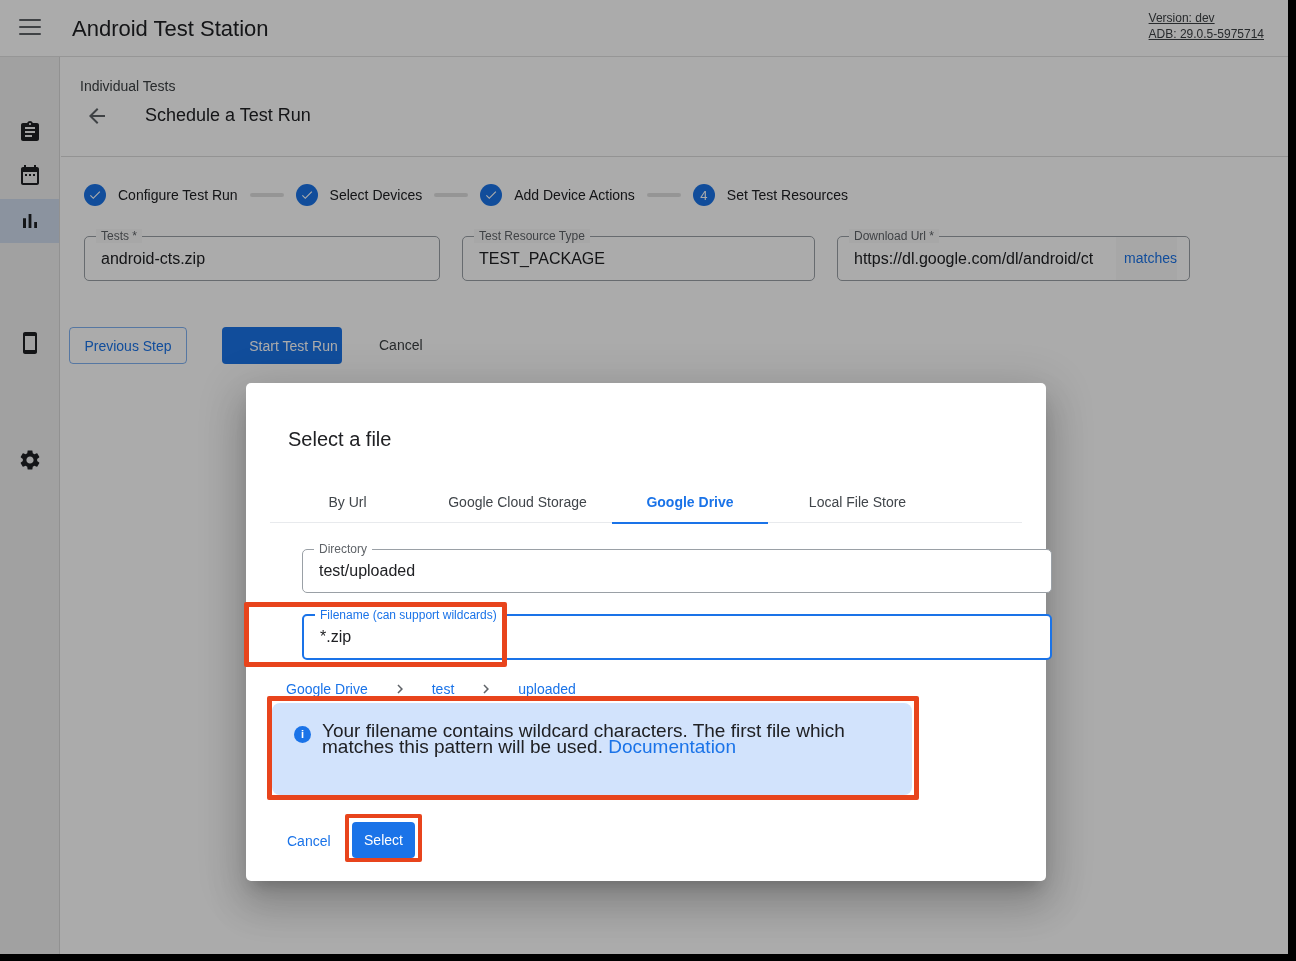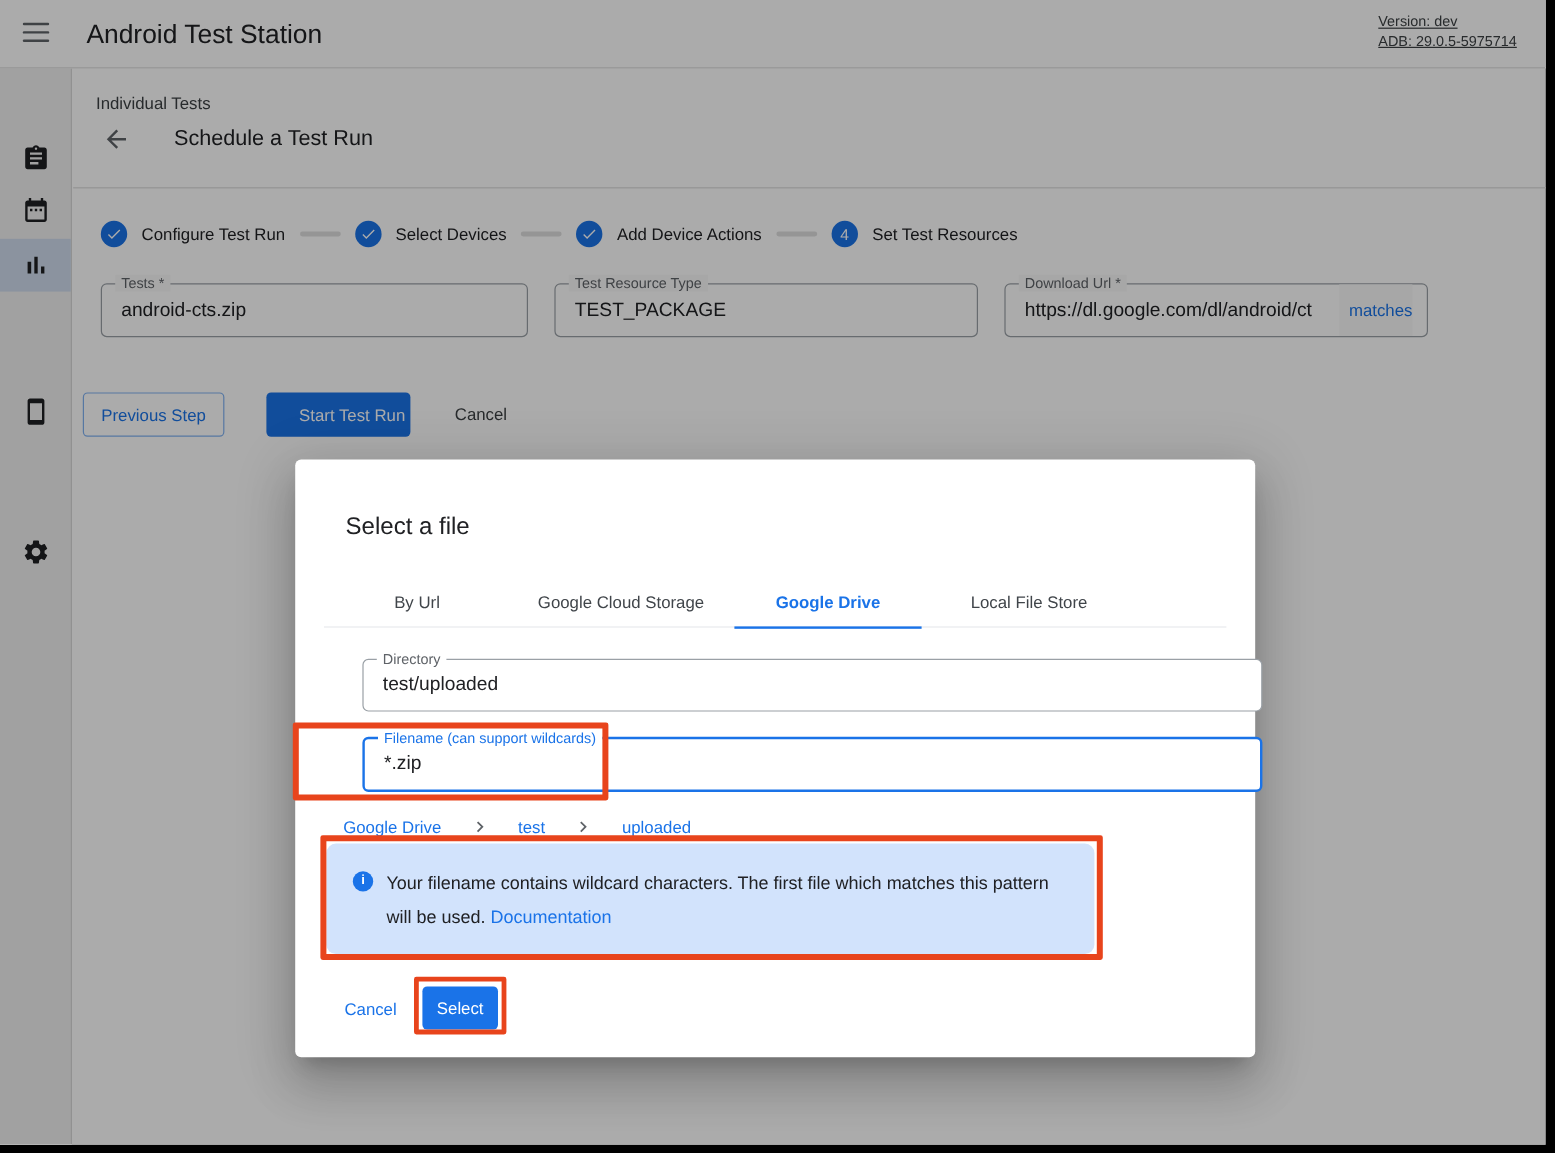--- a/index.html
+++ b/index.html
@@ -70,21 +70,21 @@
   .dlg-label.focused { color:#1a73e8; }
   .dlg-input { border:none; outline:none; background:transparent; width:96%; height:100%; padding-left:16px; font-size:16px; color:#202124; font-family:inherit; }
 
   .drive-breadcrumb { position:absolute; left:40px; top:296px; height:20px; display:flex; align-items:center; }
   .crumb-link { font-size:14px; color:#1a73e8; cursor:pointer; }
   .crumb-chevron { width:18px; height:18px; margin:0 23px; }
   .crumb-chevron svg { fill:#5f6368; width:18px; height:18px; }
 
   .info-box { position:absolute; left:26px; top:320px; width:640px; height:92px; background:#d2e3fc; border-radius:8px; }
   .info-icon { position:absolute; left:22px; top:23px; width:17px; height:17px; border-radius:50%; background:#1a73e8; color:#fff; font-size:11px; font-weight:700; text-align:center; line-height:17px; }
-  .info-text { position:absolute; left:50px; top:20px; width:560px; font-size:15px; line-height:28px; color:#202124; }
+  .info-text { position:absolute; left:50px; top:20px; width:560px; font-size:19px; line-height:16px; color:#202124; }
   .doc-link { color:#1a73e8; cursor:pointer; }
 
   .dlg-cancel { position:absolute; left:33px; top:440px; height:36px; line-height:36px; padding:0 8px; font-size:14px; color:#1a73e8; cursor:pointer; }
   .dlg-select { position:absolute; left:106px; top:439px; width:63px; height:36px; border:none; border-radius:4px; background:#1a73e8; color:#fff; font-size:14px; font-family:inherit; cursor:pointer; }
 
   
   .annot { position:absolute; border:5px solid #e8441c; border-radius:2px; z-index:9; pointer-events:none; }
   .annot.filename-box { left:244px; top:602px; width:263px; height:65px; }
   .annot.info-box-hl  { left:267px; top:696px; width:652px; height:104px; }
   .annot.select-hl    { left:345px; top:814px; width:77px; height:48px; border-width:4px; }

